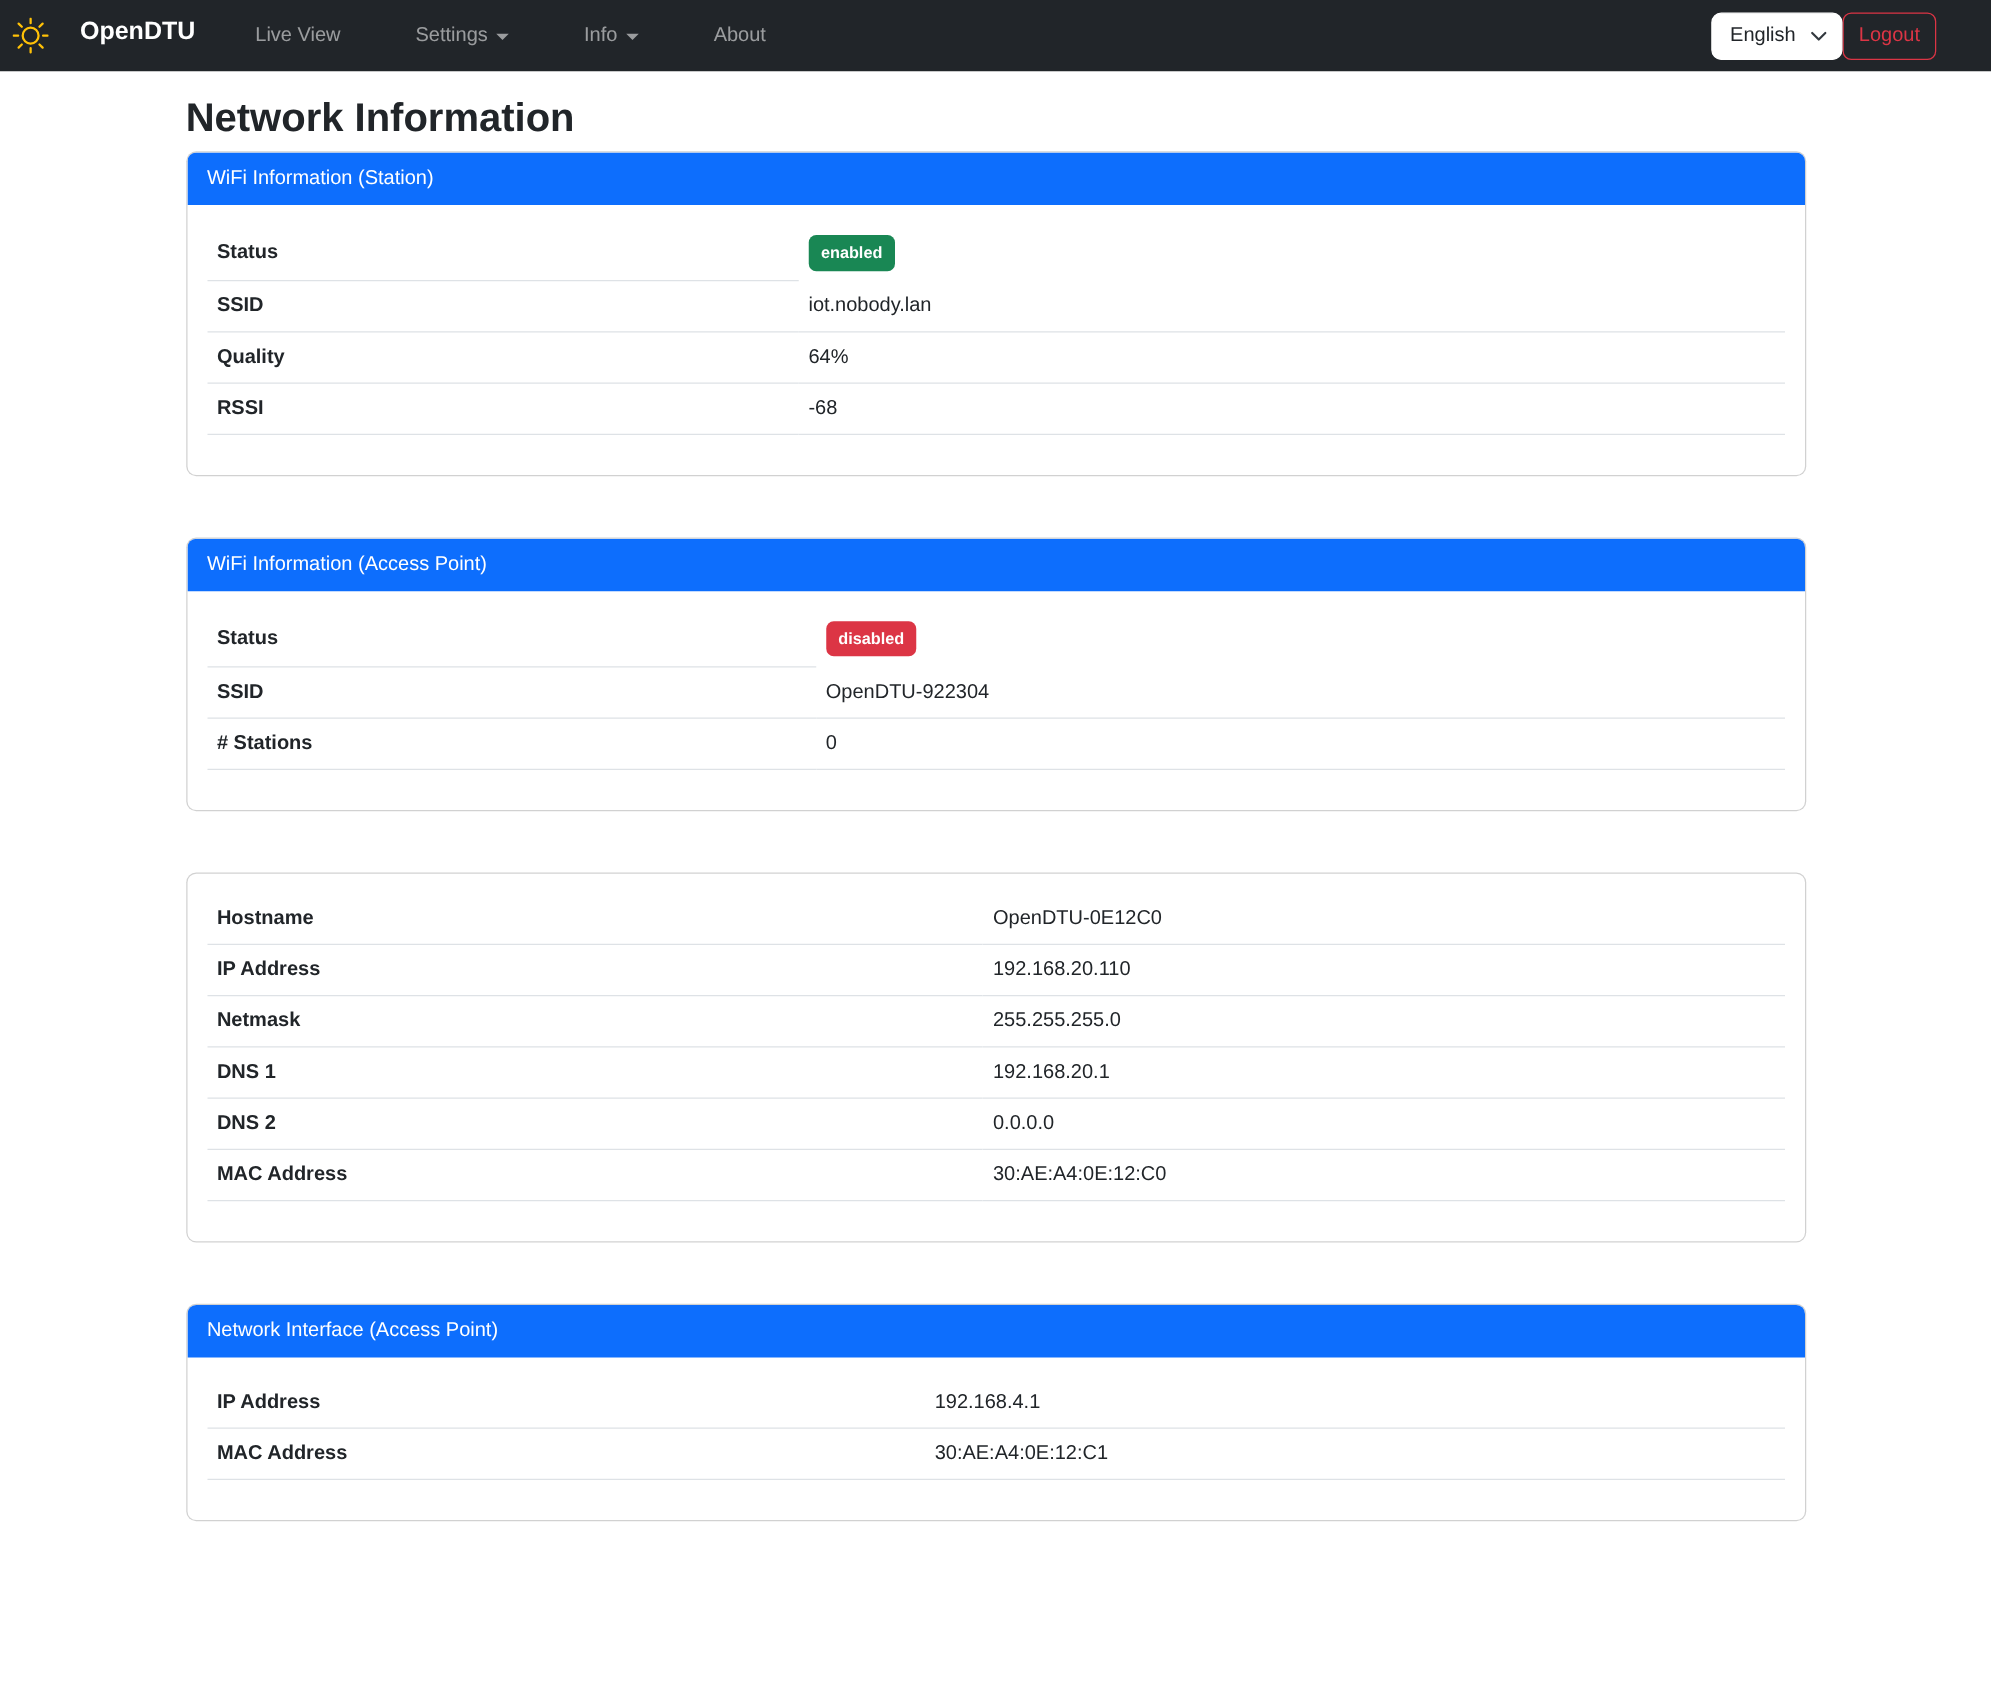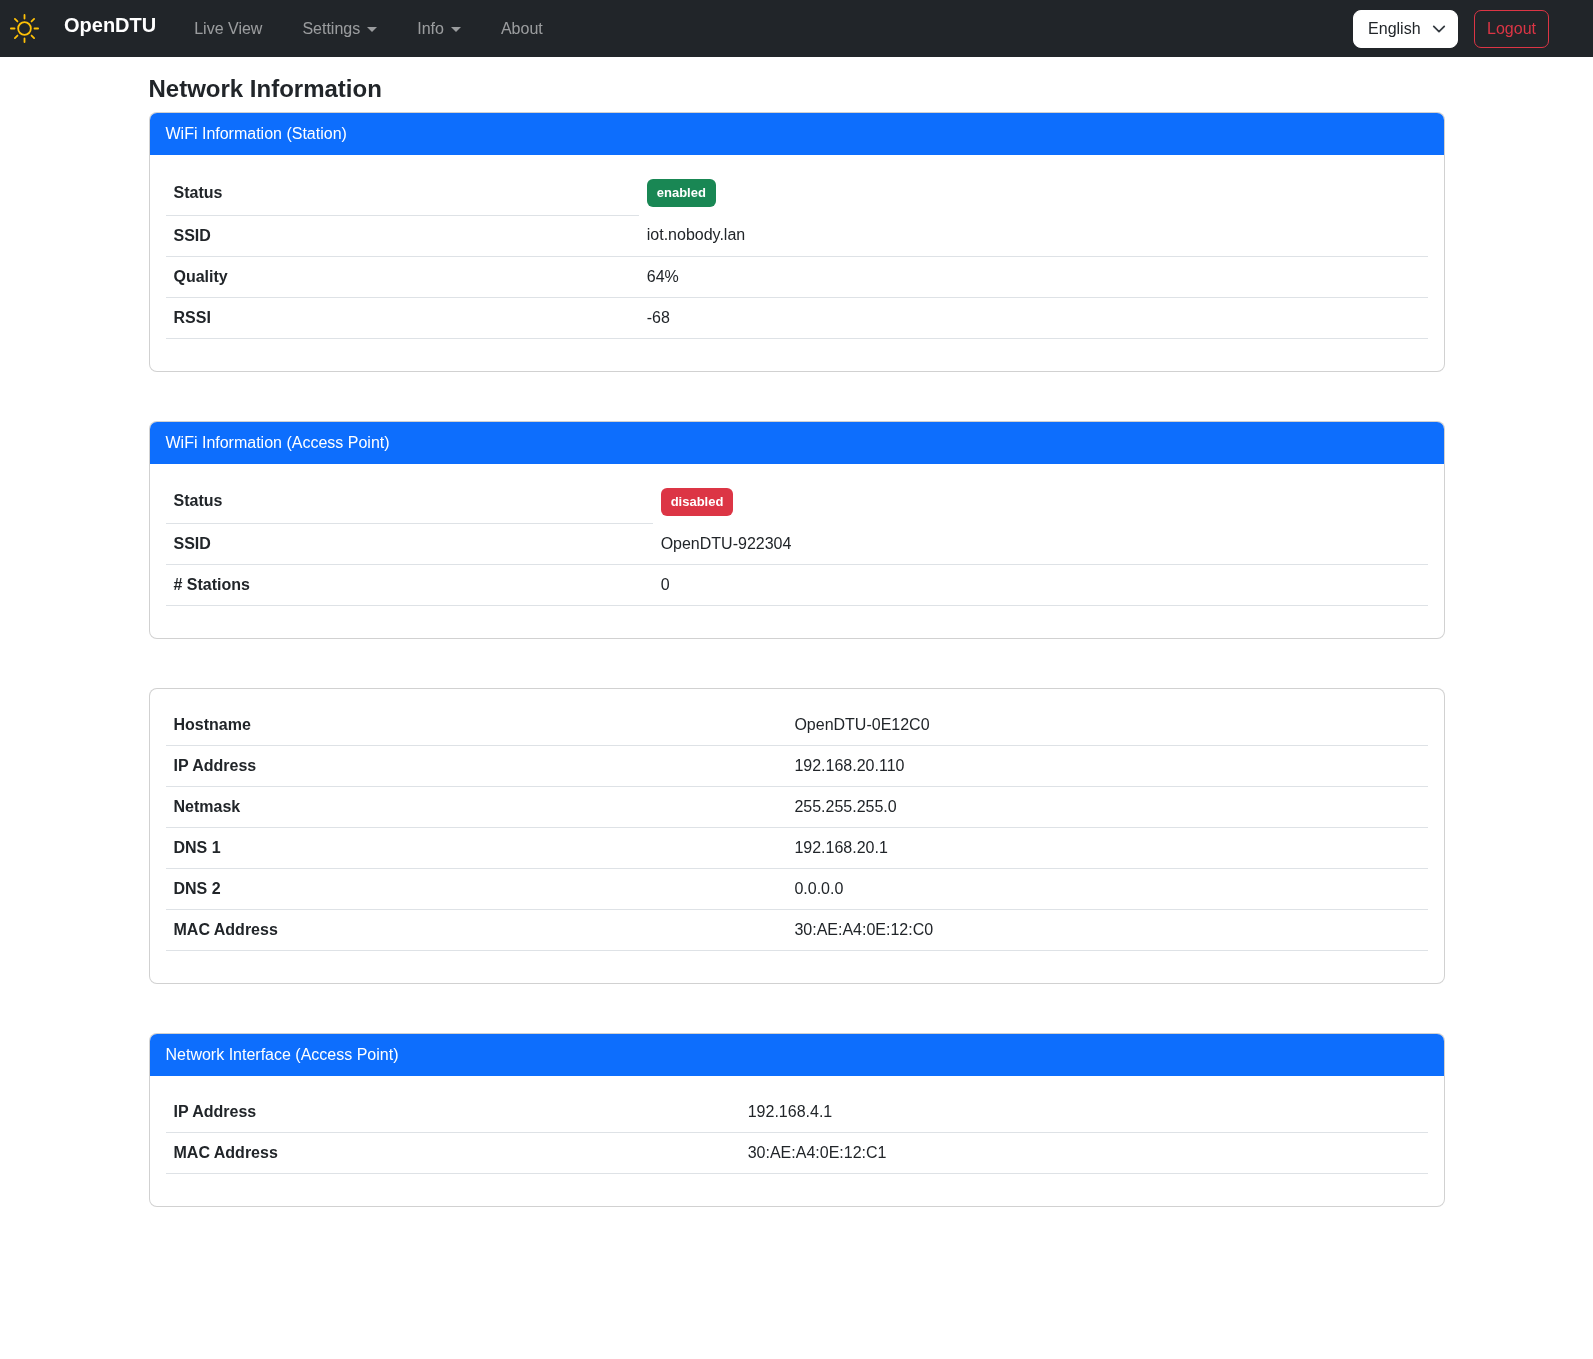--- a/index.html
+++ b/index.html
@@ -31,21 +31,21 @@
     cursor: pointer;
   }
   .brand svg { width: 29px; height: 29px; fill: #ffc107; }
   .nav-links {
     display: flex;
     align-items: center;
     list-style: none;
     margin: 0 0 0 14px;
     padding: 0;
   }
-  .nav-links li { margin: 8px; }
+  .nav-links li { margin: 18px; }
   .nav-link {
     color: rgba(255,255,255,0.55);
     text-decoration: none;
     padding: 8px;
     margin-right: 8px;
     display: flex;
     align-items: center;
     gap: 7px;
     cursor: pointer;
   }
@@ -53,21 +53,20 @@
     width: 0; height: 0;
     border-left: 5px solid transparent;
     border-right: 5px solid transparent;
     border-top: 5px solid rgba(255,255,255,0.55);
     display: inline-block;
     margin-top: 2px;
   }
   .nav-right {
     margin-left: auto;
     display: flex;
-    gap: 16px;
   }
   .select-wrap { position: relative; }
   select.lang {
     appearance: none;
     -webkit-appearance: none;
     -moz-appearance: none;
     background: #ffffff;
     color: #212529;
     border: 1px solid #ffffff;
     border-radius: 8px;
@@ -96,21 +95,21 @@
     cursor: pointer;
   }
 
   
   .container {
     max-width: 1320px;
     margin: 0 auto;
     padding: 0 12px;
   }
   h1.page-title {
-    font-size: 24px;
+    font-size: 32px;
     font-weight: 600;
     line-height: 1.2;
     margin: 18px 0 8px 0;
   }
 
   
   .card {
     border: 1px solid rgba(0,0,0,0.18);
     border-radius: 8px;
     margin-bottom: 49px;

